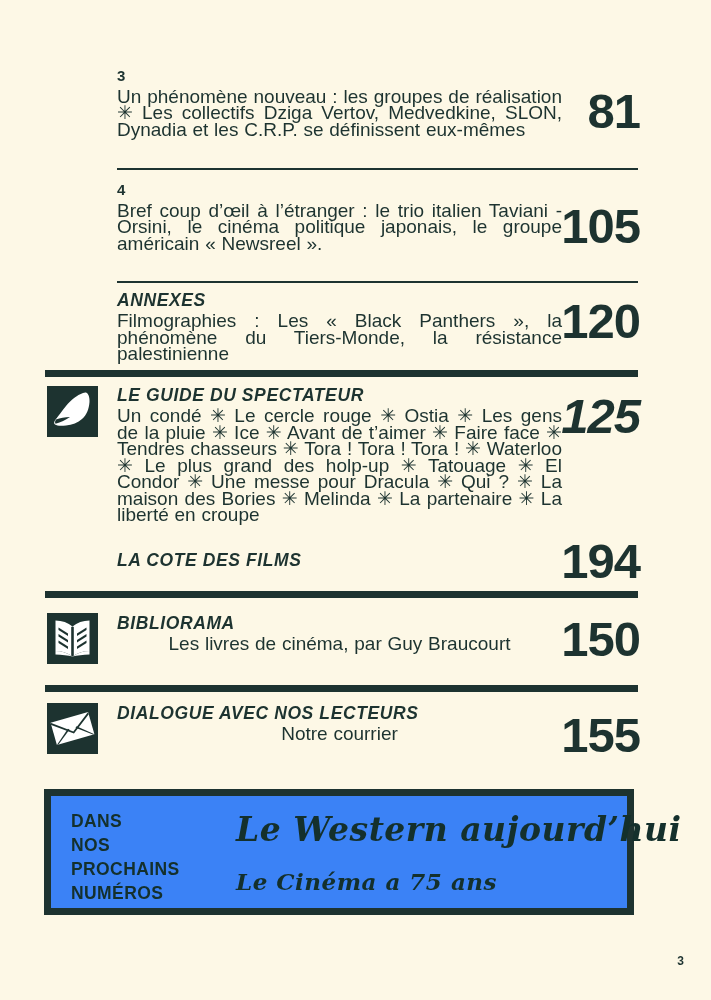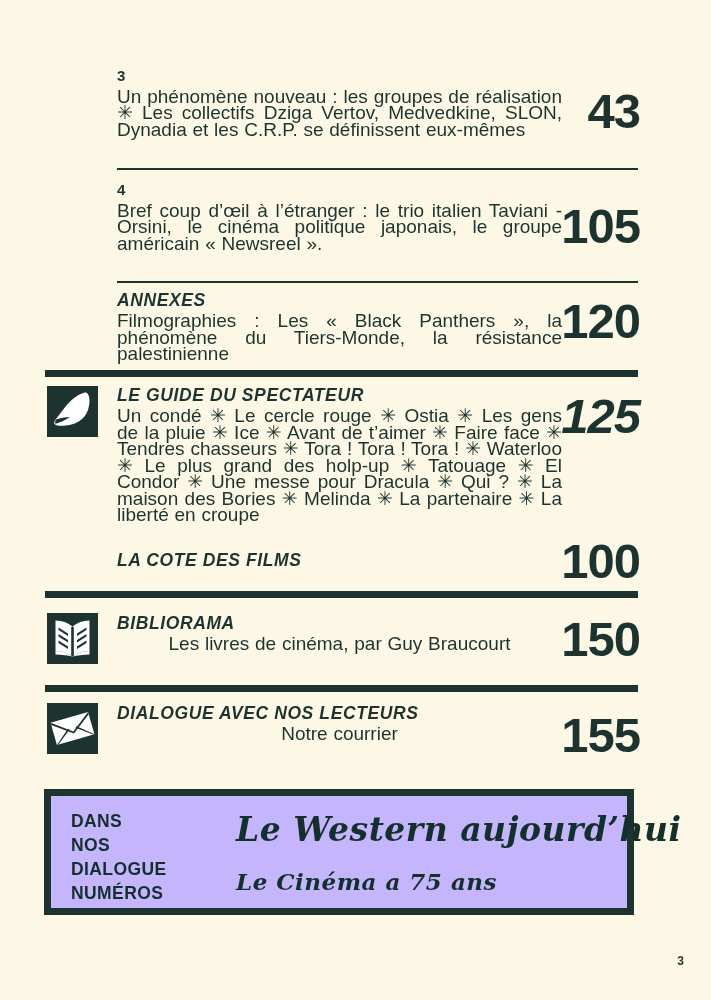--- a/index.html
+++ b/index.html
@@ -94,21 +94,21 @@
   }
   .icon-box svg { display: block; width: 51px; height: 51px; }
 
   
   .promo {
     position: absolute;
     left: 44px;
     top: 789px;
     width: 590px;
     height: 126px;
-    background: #c4b5fd;
+    background: #3b82f6;
     border: 7px solid #1d3330;
     box-sizing: border-box;
   }
   .promo-label {
     position: absolute;
     left: 20px;
     top: 13px;
     font-size: 17.5px;
     font-weight: bold;
     line-height: 24px;
@@ -145,21 +145,21 @@
 </head>
 <body>
 
 <div class="page">
 
   <div class="entry" style="top:68px;">
     <div class="body">
       <div class="kicker">3</div>
       <p class="desc">Un phénomène nouveau : les groupes de réalisation ✳ Les collectifs Dziga Vertov, Medvedkine, SLON, Dynadia et les C.R.P. se définissent eux-mêmes</p>
     </div>
-    <div class="num" style="top:21px;">43</div>
+    <div class="num" style="top:21px;">81</div>
   </div>
   <div class="rule-thin" style="top:168px;"></div>
 
   <div class="entry" style="top:182px;">
     <div class="body">
       <div class="kicker">4</div>
       <p class="desc">Bref coup d’œil à l’étranger : le trio italien Taviani - Orsini, le cinéma politique japonais, le groupe américain « Newsreel ».</p>
     </div>
     <div class="num" style="top:22px;">105</div>
   </div>
@@ -188,21 +188,21 @@
       <div class="heading">LE GUIDE DU SPECTATEUR</div>
       <p class="desc">Un condé ✳ Le cercle rouge ✳ Ostia ✳ Les gens de la pluie ✳ Ice ✳ Avant de t’aimer ✳ Faire face ✳ Tendres chasseurs ✳ Tora ! Tora ! Tora ! ✳ Waterloo ✳ Le plus grand des holp-up ✳ Tatouage ✳ El Condor ✳ Une messe pour Dracula ✳ Qui ? ✳ La maison des Bories ✳ Melinda ✳ La partenaire ✳ La liberté en croupe</p>
     </div>
     <div class="num" style="top:9px;font-style:italic;">125</div>
   </div>
 
   <div class="entry" style="top:550px;">
     <div class="body">
       <div class="heading">LA COTE DES FILMS</div>
     </div>
-    <div class="num" style="top:-11px;">100</div>
+    <div class="num" style="top:-11px;">194</div>
   </div>
   <div class="rule-thick" style="top:591px;"></div>
 
   <div class="icon-box" style="top:613px;">
     <svg viewBox="0 0 51 51" xmlns="http://www.w3.org/2000/svg" aria-hidden="true">
       <rect x="0" y="0" width="51" height="51" fill="#1d3330"></rect>
       <path d="M25.5 13.5 C21 9.5 15 7.5 8.5 7.5 L8.5 38 C15 38 21 40 25.5 43.5 Z" fill="#FFFFFF"></path>
       <path d="M25.5 13.5 C30 9.5 36 7.5 42.5 7.5 L42.5 38 C36 38 30 40 25.5 43.5 Z" fill="#FFFFFF"></path>
       <path d="M24.2 13.8 L24.2 43.2 L26.8 43.2 L26.8 13.8 Z" fill="#1d3330"></path>
       <g fill="#1d3330">
@@ -242,21 +242,21 @@
       <div class="heading">DIALOGUE AVEC NOS LECTEURS</div>
       <p class="desc noj">Notre courrier</p>
     </div>
     <div class="num" style="top:10px;">155</div>
   </div>
 
   <div class="promo">
     <div class="promo-label">
       <div>DANS</div>
       <div>NOS</div>
-      <div>DIALOGUE</div>
+      <div>PROCHAINS</div>
       <div>NUMÉROS</div>
     </div>
     <div class="promo-lines">
       <div class="promo-script">Le Western aujourd’hui</div>
       <div class="promo-script second">Le Cinéma a 75 ans</div>
     </div>
   </div>
 
   <div class="folio">3</div>
 

